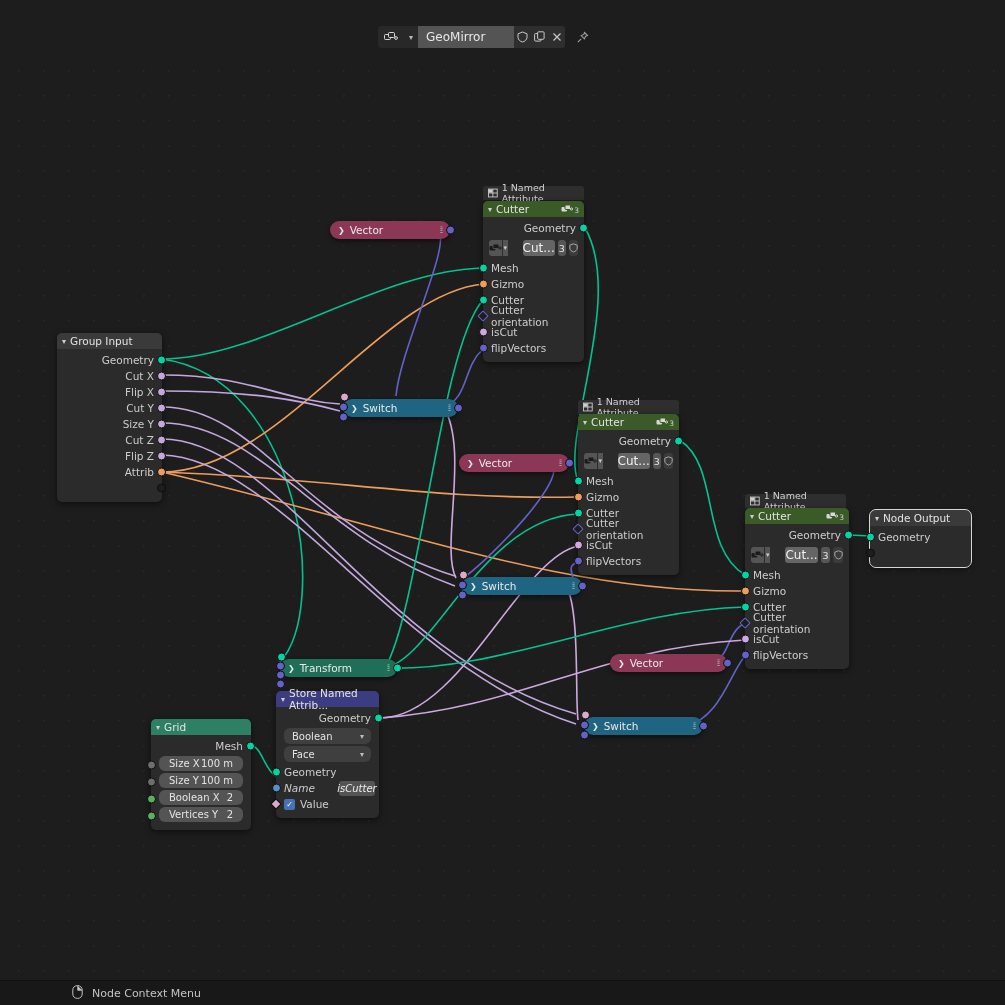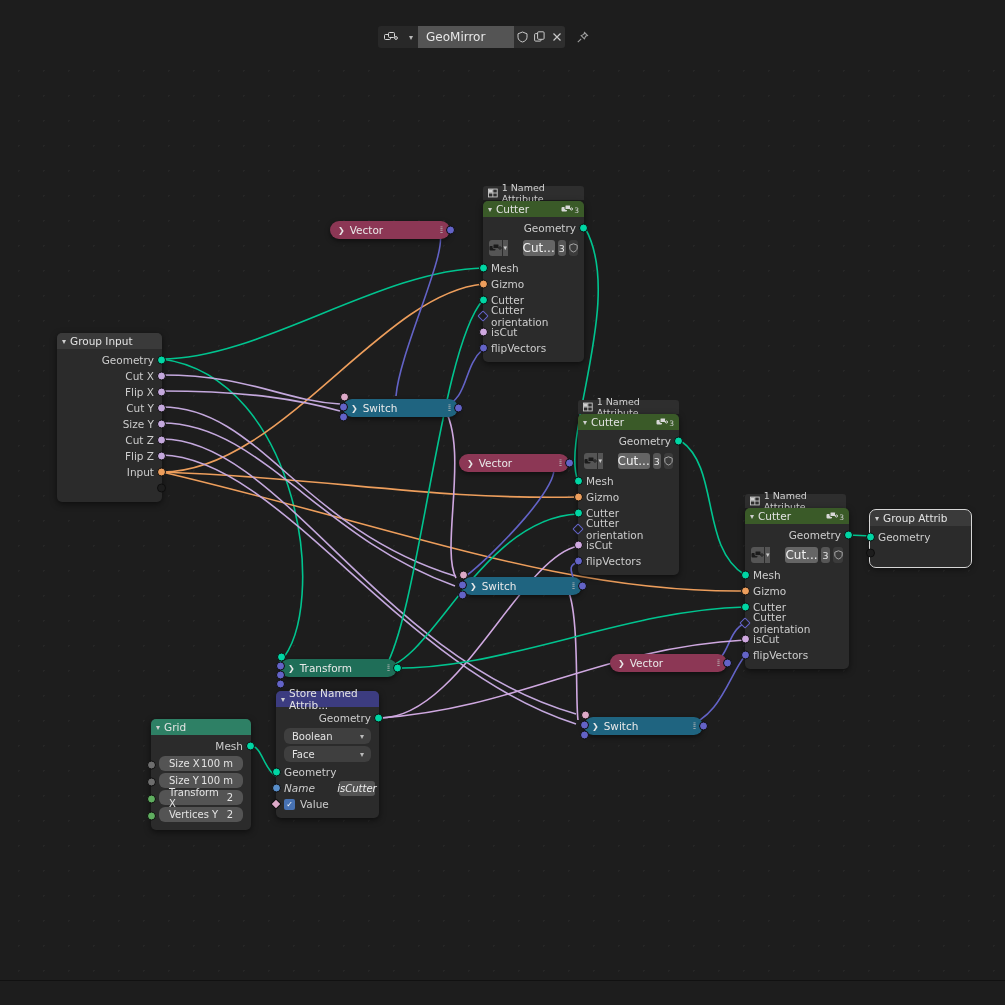--- a/index.html
+++ b/index.html
@@ -229,21 +229,21 @@
         <div class="row out">
           <span class="sock r c-purple"></span>
           <span>Cut Z</span>
           </div>
         <div class="row out">
           <span class="sock r c-purple"></span>
           <span>Flip Z</span>
           </div>
         <div class="row out">
           <span class="sock r c-orange"></span>
-          <span>Input</span>
+          <span>Attrib</span>
           </div>
         <div class="row out">
           <span class="sock r c-gray hollow"></span>
           <span></span>
           </div>
       </div>
     </div>
 
     <div class="framelbl" style="left:483px;top:138px;width:101px;">
       <svg width="11" height="10" viewBox="0 0 11 10">
@@ -451,21 +451,21 @@
         <div class="row">
           <span class="sock l c-vec"></span>
           <span>flipVectors</span>
           </div>
       </div>
     </div>
 
     <div class="node sel" style="left:870px;top:462px;width:101px;">
       <div class="nhead head-gray">
         <span class="tri">▾</span>
-        <span>Group Attrib</span>
+        <span>Node Output</span>
       </div>
       <div class="nbody">
         <div class="row">
           <span class="sock l c-geo"></span>
           <span>Geometry</span>
           </div>
         <div class="row">
           <span class="sock l c-gray hollow"></span>
           <span></span>
           </div>
@@ -527,21 +527,21 @@
         <div style="position:relative;">
           <span class="sock l c-gray" style="top:9px;"></span>
           <div class="wdg">
             <span class="lab">Size Y</span>
             <span class="val">100 m</span>
           </div>
         </div>
         <div style="position:relative;">
           <span class="sock l" style="top:9px;background:#5fae5f;"></span>
           <div class="wdg">
-            <span class="lab">Transform X</span>
+            <span class="lab">Boolean X</span>
             <span class="val">2</span>
           </div>
         </div>
         <div style="position:relative;">
           <span class="sock l" style="top:9px;background:#5fae5f;"></span>
           <div class="wdg">
             <span class="lab">Vertices Y</span>
             <span class="val">2</span>
           </div>
         </div>
@@ -606,14 +606,23 @@
       <span class="sock c-geo" style="left:-3px;top:-2px;"></span>
       <span class="sock l c-vec" style="top:7px;"></span>
       <span class="sock l c-vec" style="top:16px;"></span>
       <span class="sock l c-vec" style="top:25px;"></span>
       <span class="sock r c-geo" style="right:-5px;"></span>
     </div>
 
   </div>
 
   <div class="sep"></div>
+  <div class="statusbar">
+    <span>
+      <svg width="11" height="14" viewBox="0 0 11 14">
+        <path d="M5.5 0.6 C8.3 0.6 10.2 2.4 10.2 5 V9 C10.2 11.6 8.3 13.4 5.5 13.4 C2.7 13.4 0.8 11.6 0.8 9 V5 C0.8 2.4 2.7 0.6 5.5 0.6 Z" fill="none" stroke="#c0c0c0" stroke-width="1"></path>
+        <path d="M5.7 0.7 V5.3 H10.1" fill="#c0c0c0" stroke="#c0c0c0" stroke-width="0.8"></path>
+      </svg>
+    </span>
+    <span class="txt">Node Context Menu</span>
+  </div>
 
 </div>
 
 </body></html>

